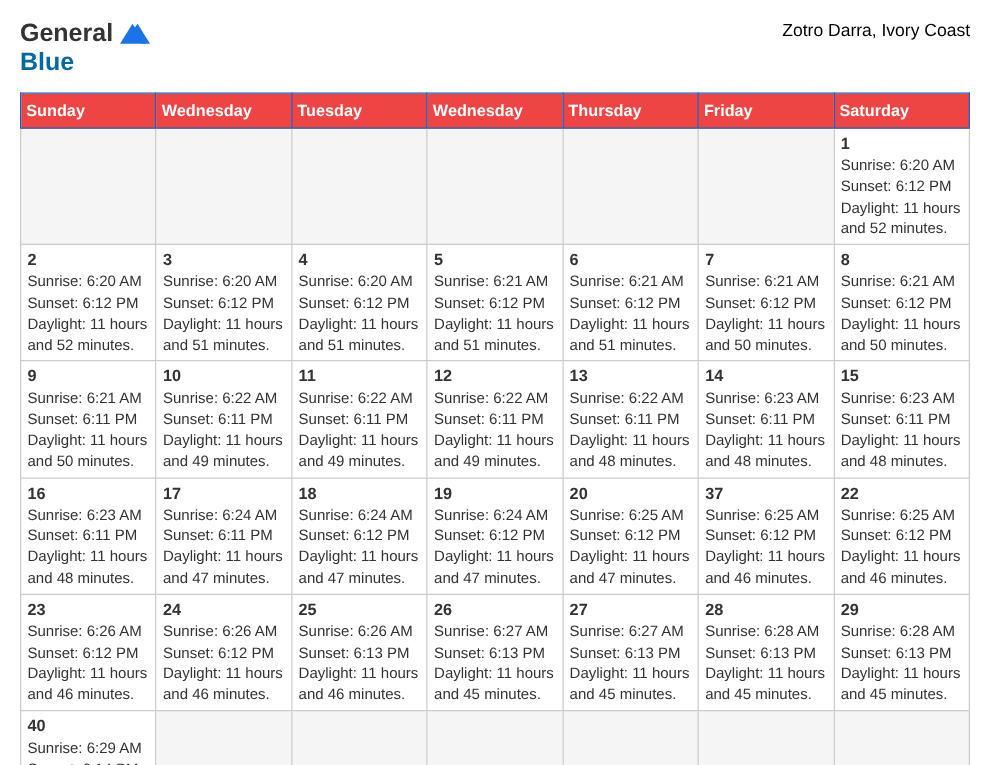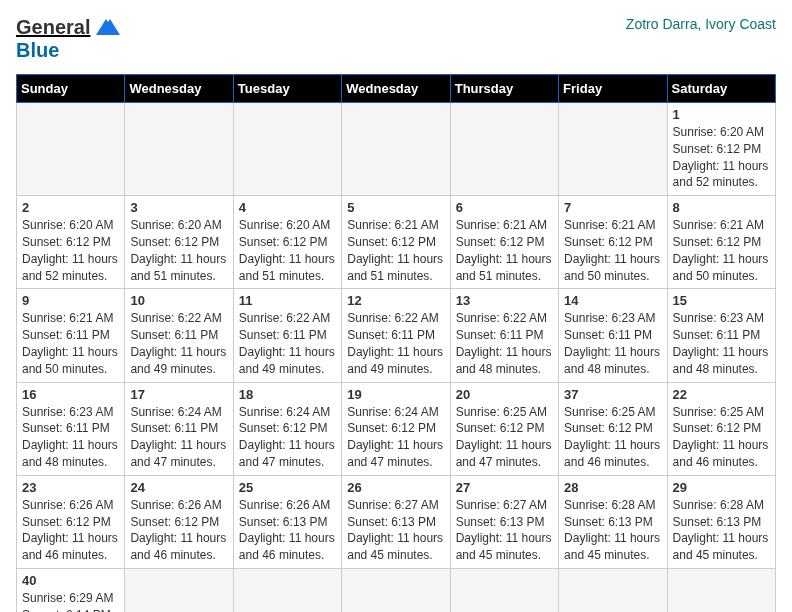--- a/index.html
+++ b/index.html
@@ -17,21 +17,20 @@
       margin-bottom: 12px;
     }
     .logo {
       display: flex;
       flex-direction: column;
       align-items: flex-start;
     }
     .logo-text {
       display: flex;
       align-items: center;
-      text-decoration: underline;
     }
     .logo-general {
       font-size: 20px;
       font-weight: bold;
       color: #333;
     }
     .logo-blue {
       font-size: 20px;
       font-weight: bold;
       color: #0369a1;
@@ -44,30 +43,30 @@
     .title-block {
       text-align: right;
     }
     .month-title {
       font-size: 32px;
       font-weight: normal;
       color: #333;
     }
     .location {
       font-size: 14px;
-      color: #0f766e;
+      color: #000000;
       text-align: right;
     }
     .calendar {
       width: 100%;
       border-collapse: collapse;
       border: 1px solid #ccc;
     }
     .calendar th {
-      background-color: #000000;
+      background-color: #ef4444;
       color: #fff;
       font-size: 13px;
       font-weight: bold;
       padding: 6px 4px;
       text-align: left;
       border: 1px solid #1565c0;
     }
     .calendar td {
       vertical-align: top;
       border: 1px solid #ccc;

